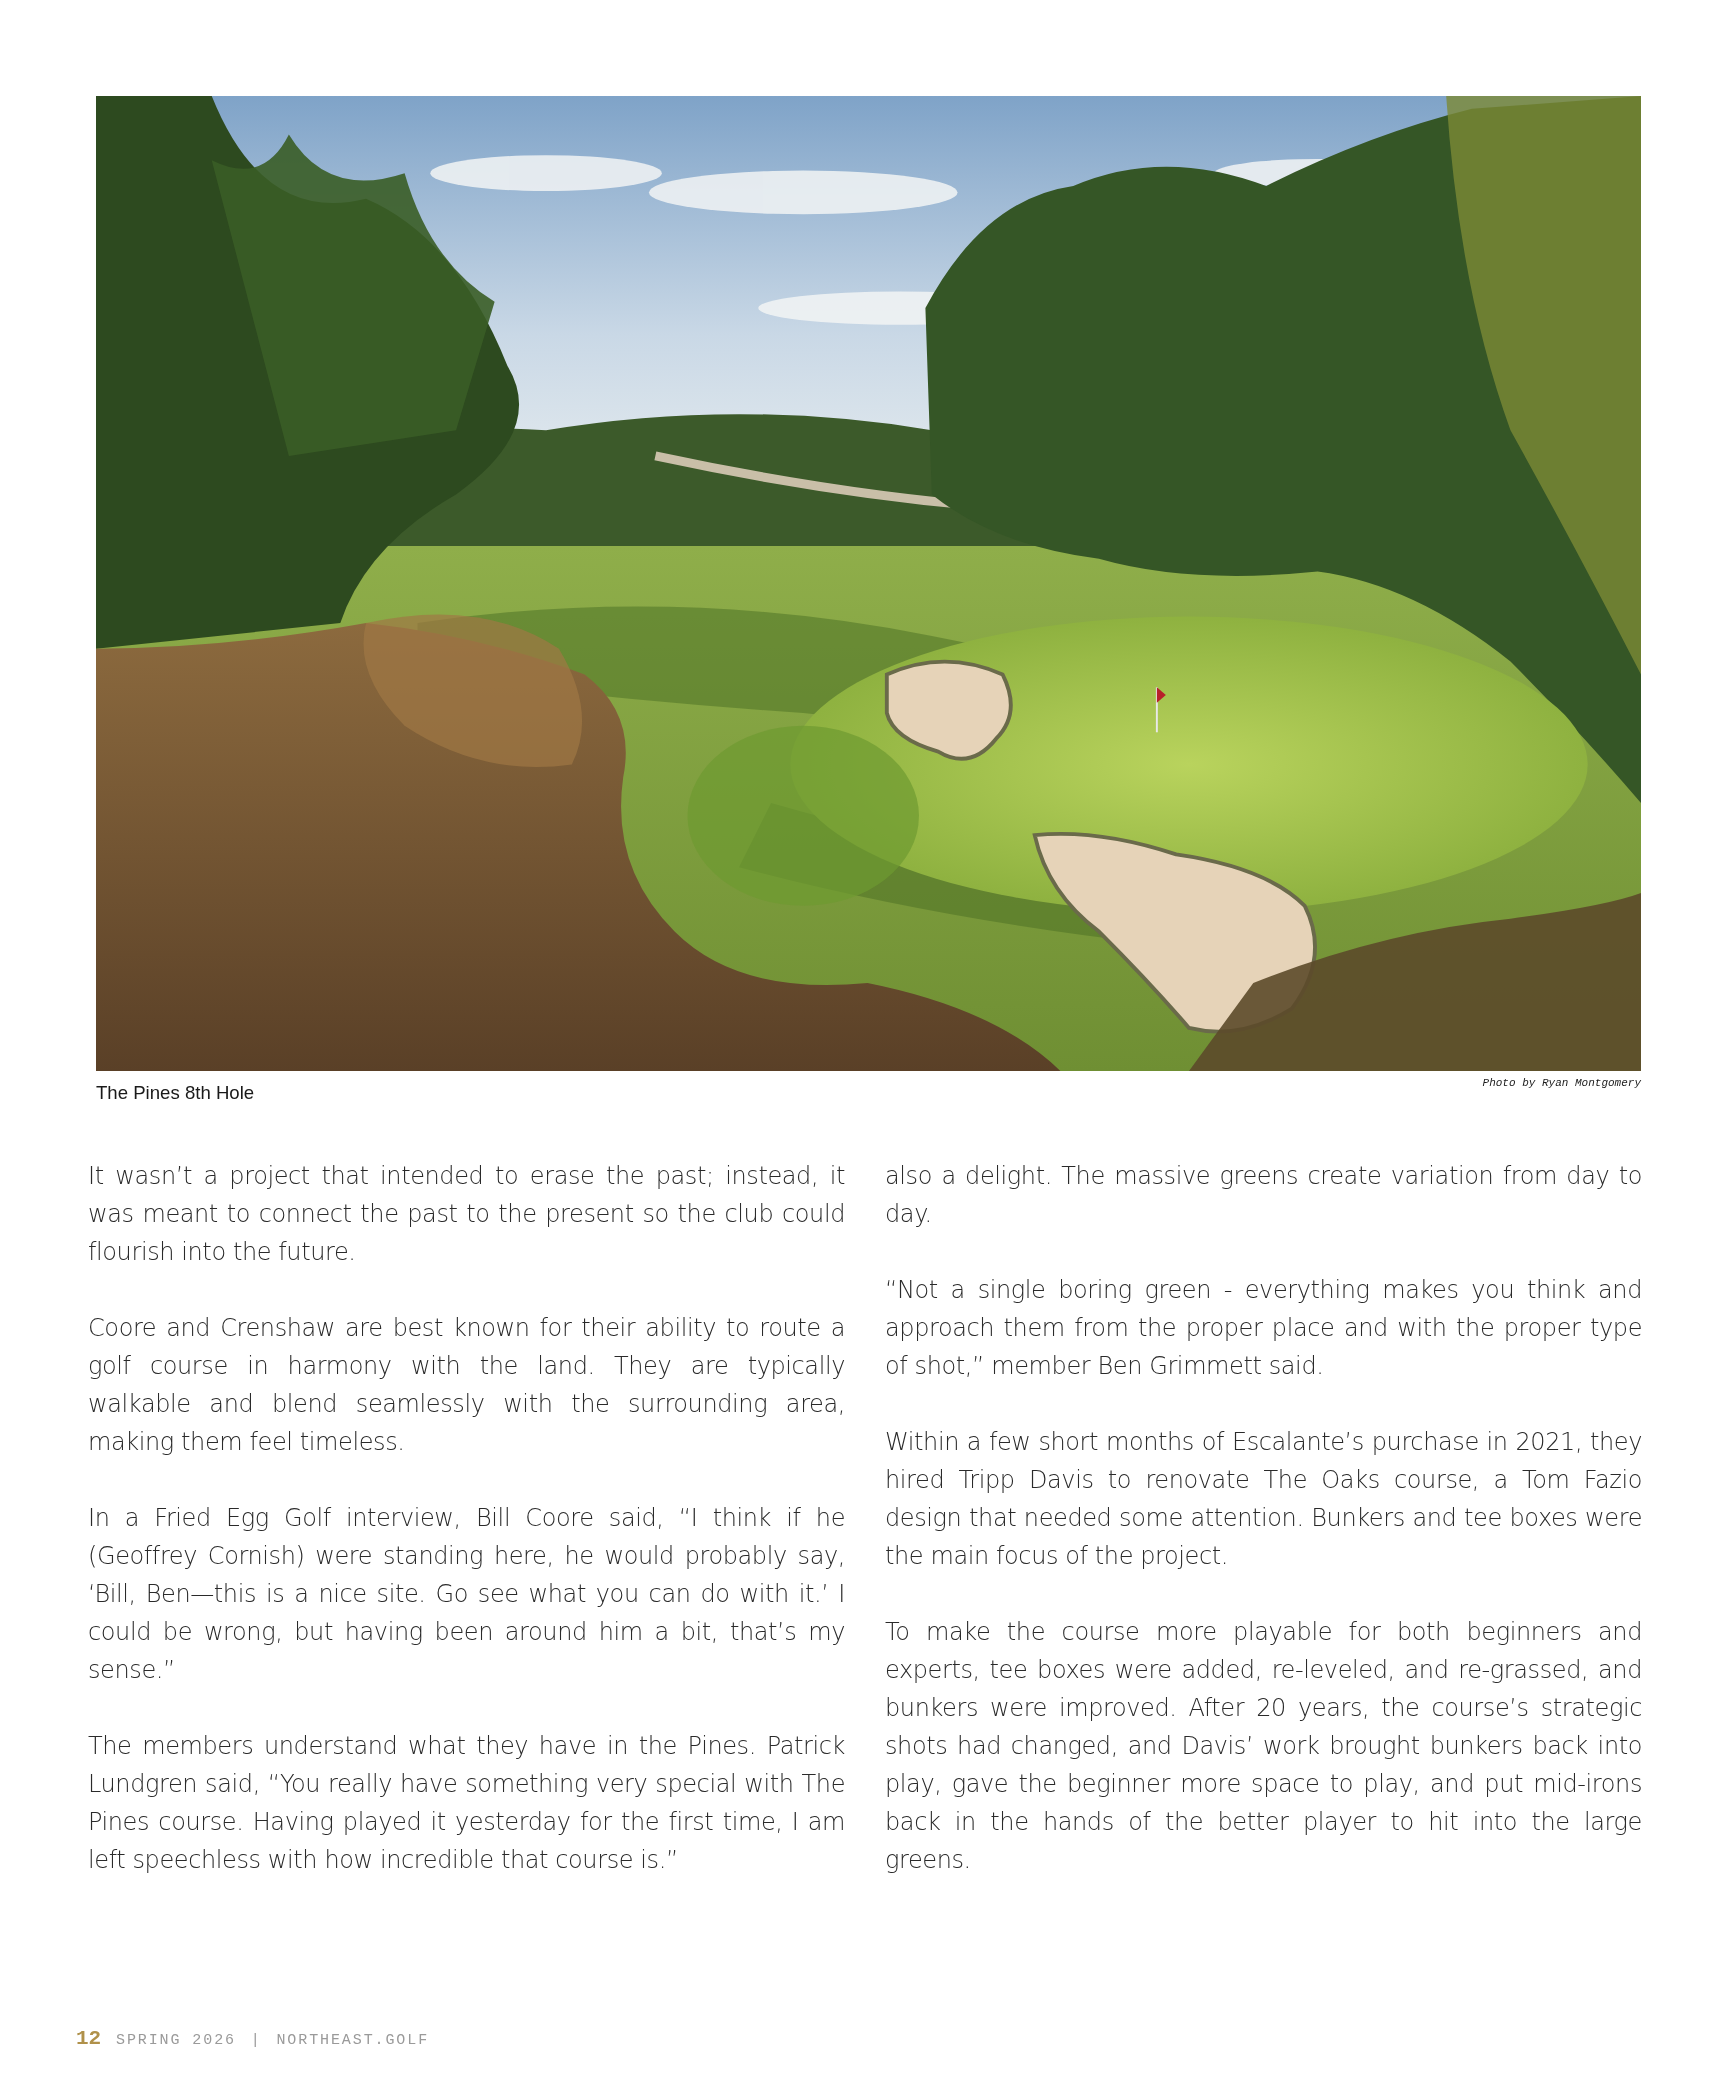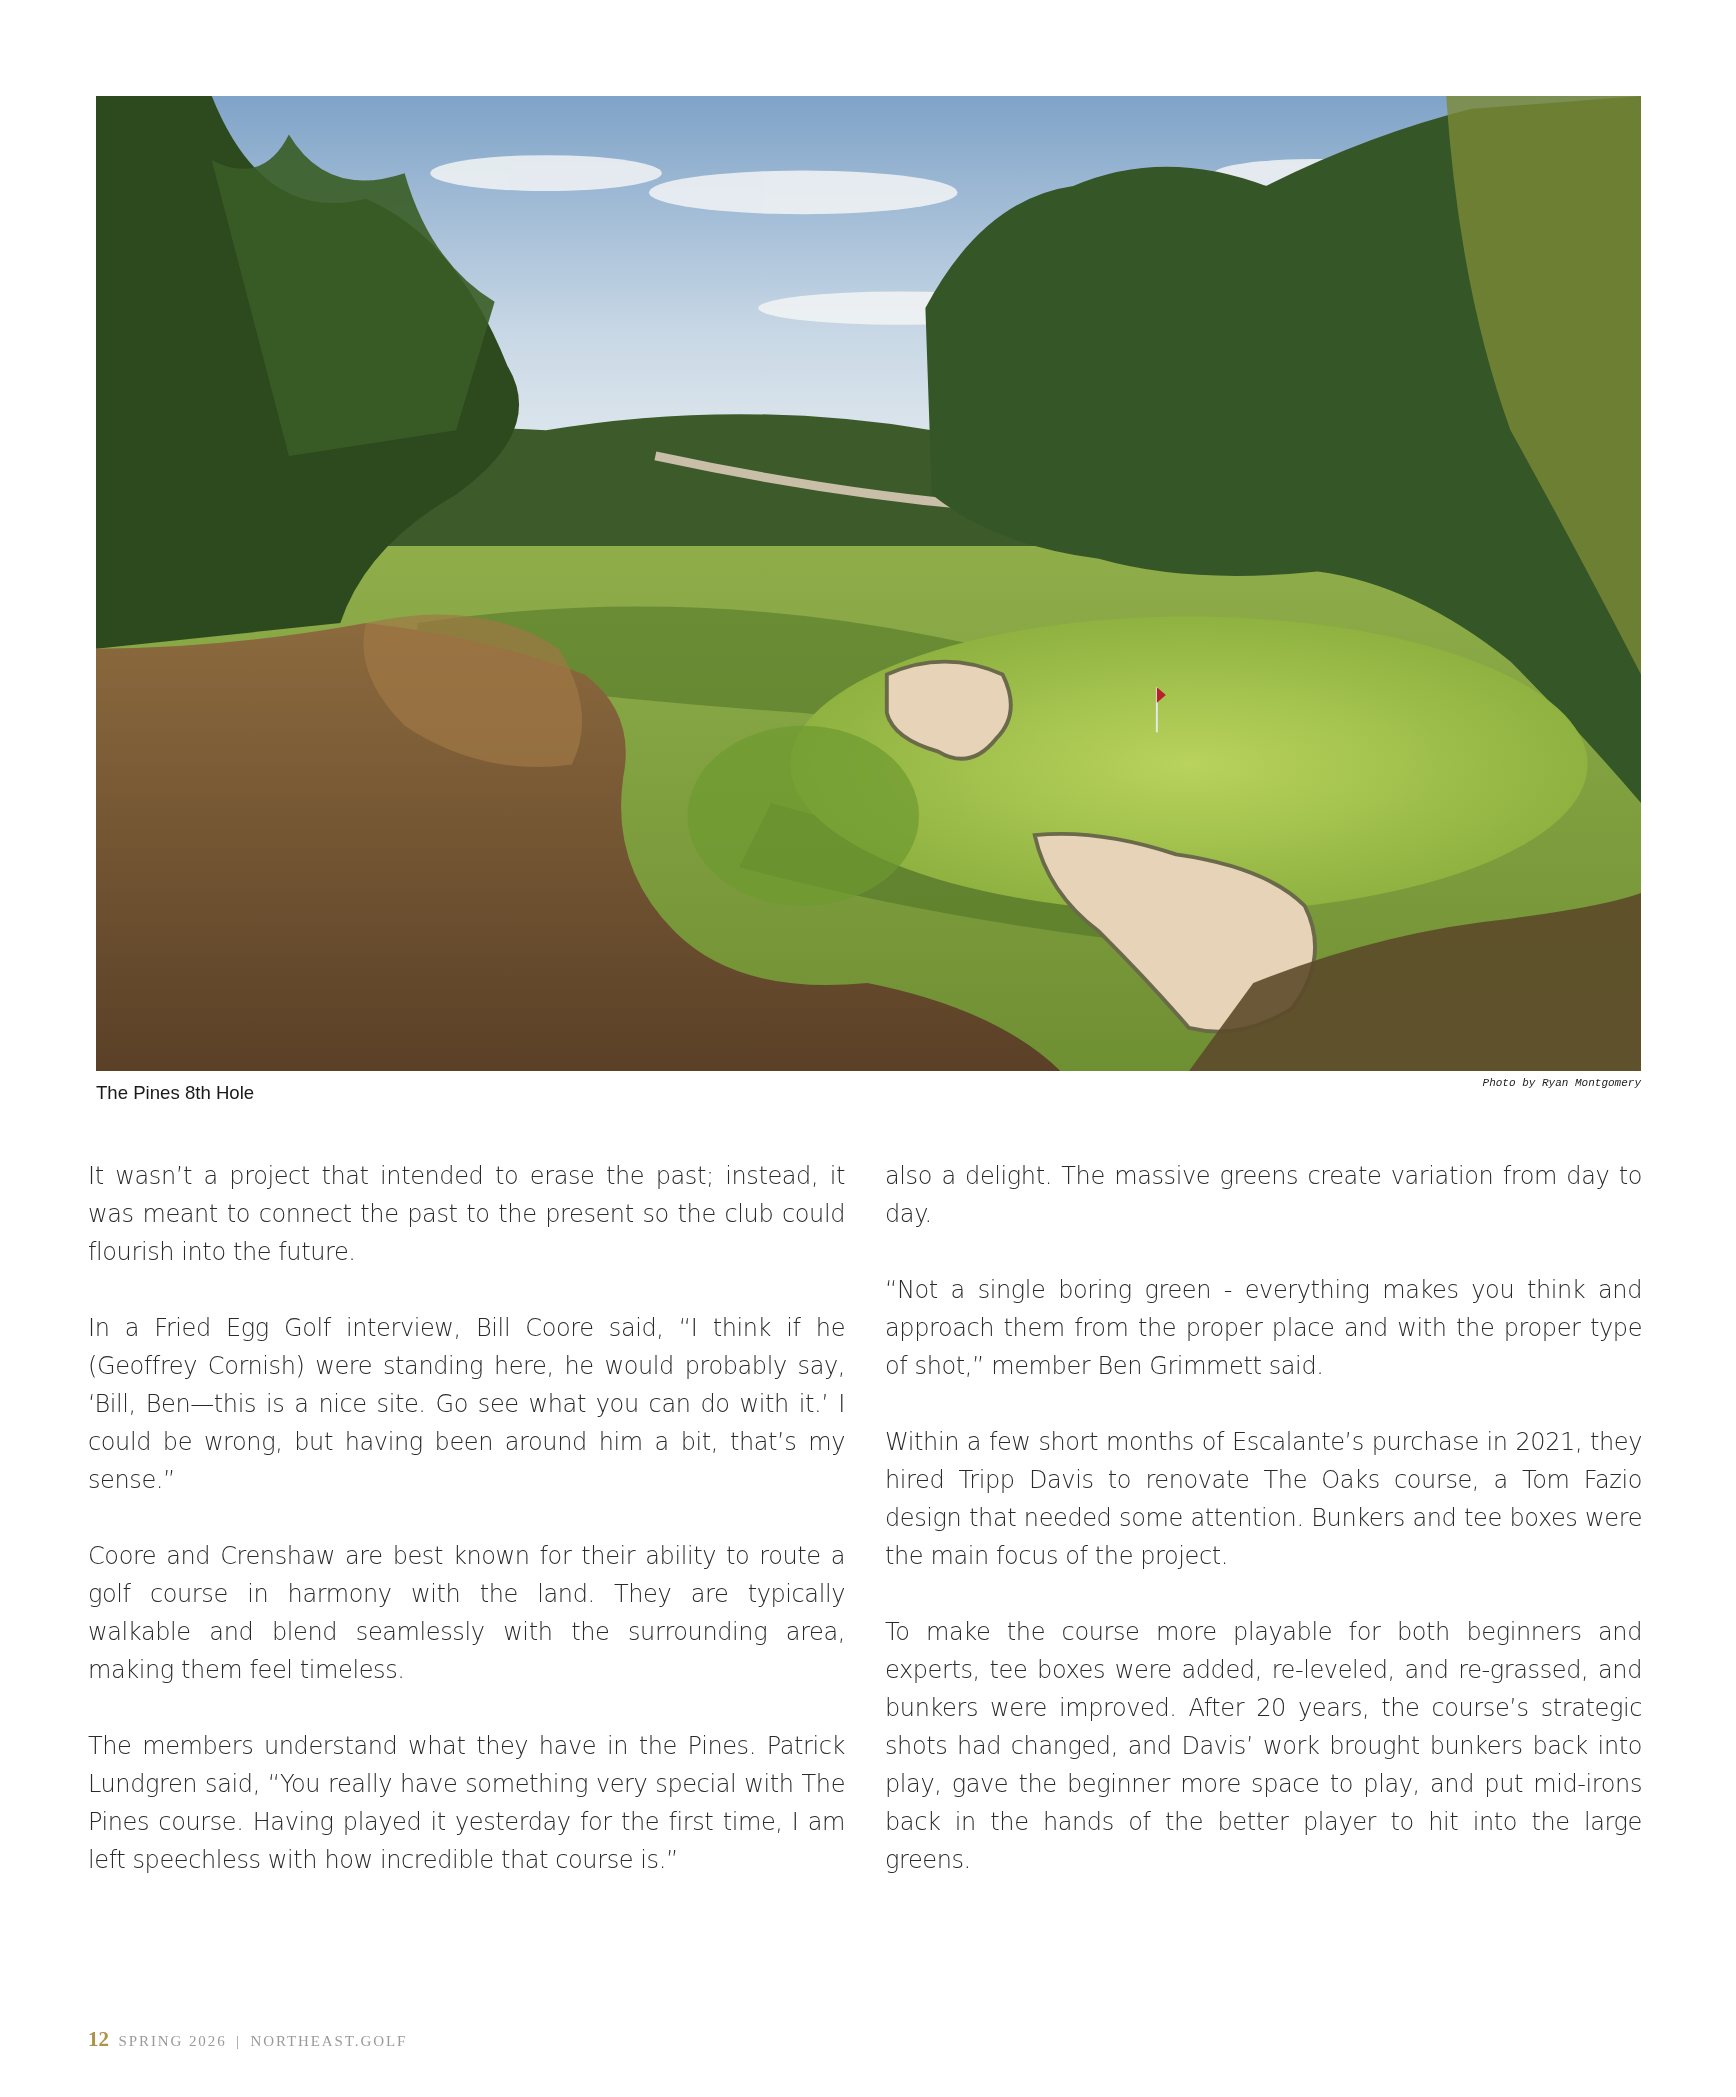--- a/index.html
+++ b/index.html
@@ -10,21 +10,21 @@
 
   .caption-left { position: absolute; left: 96px; top: 1082px; font-family: "Liberation Sans", sans-serif; font-size: 18.6px; color: #1a1a1a; }
   .caption-right { position: absolute; right: 95px; top: 1077px; font-family: Liberation Mono, monospace; font-size: 11px; font-style: italic; color: #1a1a1a; }
 
   .col { position: absolute; top: 1157px; width: 757px; font-family: "DejaVu Sans", sans-serif; font-weight: 200; font-size: 24px; line-height: 38px; color: #2a2a2a; text-align: justify; letter-spacing: -0.4px; }
   .col.left { left: 88px; }
   .col.right { left: 885px; }
   .col p { margin: 0 0 38px 0; }
   .col p.last { margin-bottom: 0; }
 
-  .footer { position: absolute; left: 88px; top: 2027px; font-family: Liberation Serif, serif; font-size: 15px; letter-spacing: 1.9px; color: #9a9a9a; white-space: nowrap; }
+  .footer { position: absolute; left: 76px; top: 2027px; font-family: Liberation Mono, monospace; font-size: 15px; letter-spacing: 1.9px; color: #9a9a9a; white-space: nowrap; }
   .footer .pagenum { font-weight: bold; font-size: 21px; color: #b0914a; letter-spacing: 0; margin-right: 3.9px; }
   .footer .sep { color: #9a9a9a; margin: 0 3.9px; }
 </style>
 </head>
 <body>
 
 <div class="photo">
   <svg viewBox="0 0 2403 1517" preserveAspectRatio="none" xmlns="http://www.w3.org/2000/svg">
     <defs>
       <linearGradient id="sky" x1="0" y1="0" x2="0" y2="1">
@@ -86,22 +86,22 @@
     <path d="M1800 1380 Q2000 1300 2200 1280 Q2350 1260 2403 1240 L2403 1517 L1700 1517 Z" fill="#5c4a2a" opacity="0.9"></path>
     <path d="M420 820 Q600 780 720 860 Q780 960 740 1040 Q600 1060 480 980 Q400 900 420 820 Z" fill="#a07845" opacity="0.7"></path>
   </svg>
 </div>
 
 <div class="caption-left">The Pines 8th Hole</div>
 <div class="caption-right">Photo by Ryan Montgomery</div>
 
 <div class="col left">
   <p>It wasn’t a project that intended to erase the past; instead, it was meant to connect the past to the present so the club could flourish into the future.</p>
+  <p>Coore and Crenshaw are best known for their ability to route a golf course in harmony with the land. They are typically walkable and blend seamlessly with the surrounding area, making them feel timeless.</p>
   <p>In a Fried Egg Golf interview, Bill Coore said, “I think if he (Geoffrey Cornish) were standing here, he would probably say, ‘Bill, Ben—this is a nice site. Go see what you can do with it.’ I could be wrong, but having been around him a bit, that’s my sense.”</p>
-  <p>Coore and Crenshaw are best known for their ability to route a golf course in harmony with the land. They are typically walkable and blend seamlessly with the surrounding area, making them feel timeless.</p>
   <p>The members understand what they have in the Pines. Patrick Lundgren said, “You really have something very special with The Pines course. Having played it yesterday for the first time, I am left speechless with how incredible that course is.”</p>
 </div>
 
 <div class="col right">
   <p>also a delight. The massive greens create variation from day to day.</p>
   <p>“Not a single boring green - everything makes you think and approach them from the proper place and with the proper type of shot,” member Ben Grimmett said.</p>
   <p>Within a few short months of Escalante’s purchase in 2021, they hired Tripp Davis to renovate The Oaks course, a Tom Fazio design that needed some attention. Bunkers and tee boxes were the main focus of the project.</p>
   <p class="last">To make the course more playable for both beginners and experts, tee boxes were added, re-leveled, and re-grassed, and bunkers were improved. After 20 years, the course’s strategic shots had changed, and Davis’ work brought bunkers back into play, gave the beginner more space to play, and put mid-irons back in the hands of the better player to hit into the large greens.</p>
 </div>
 

